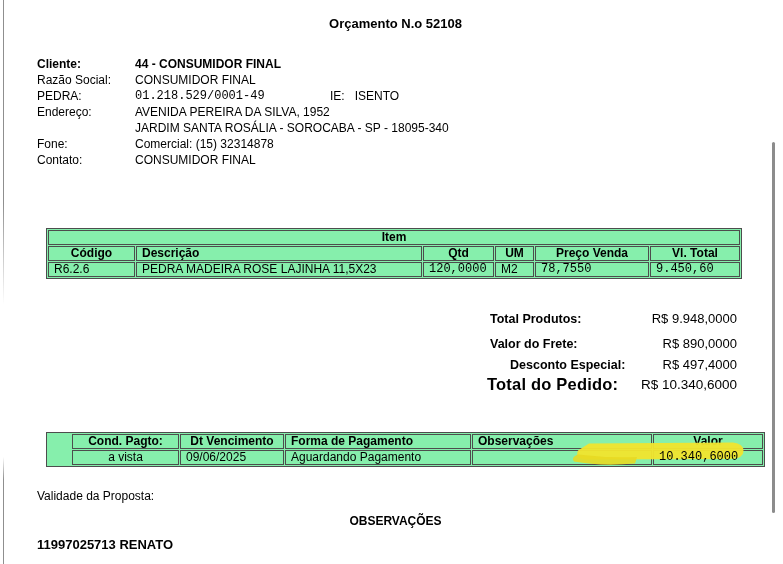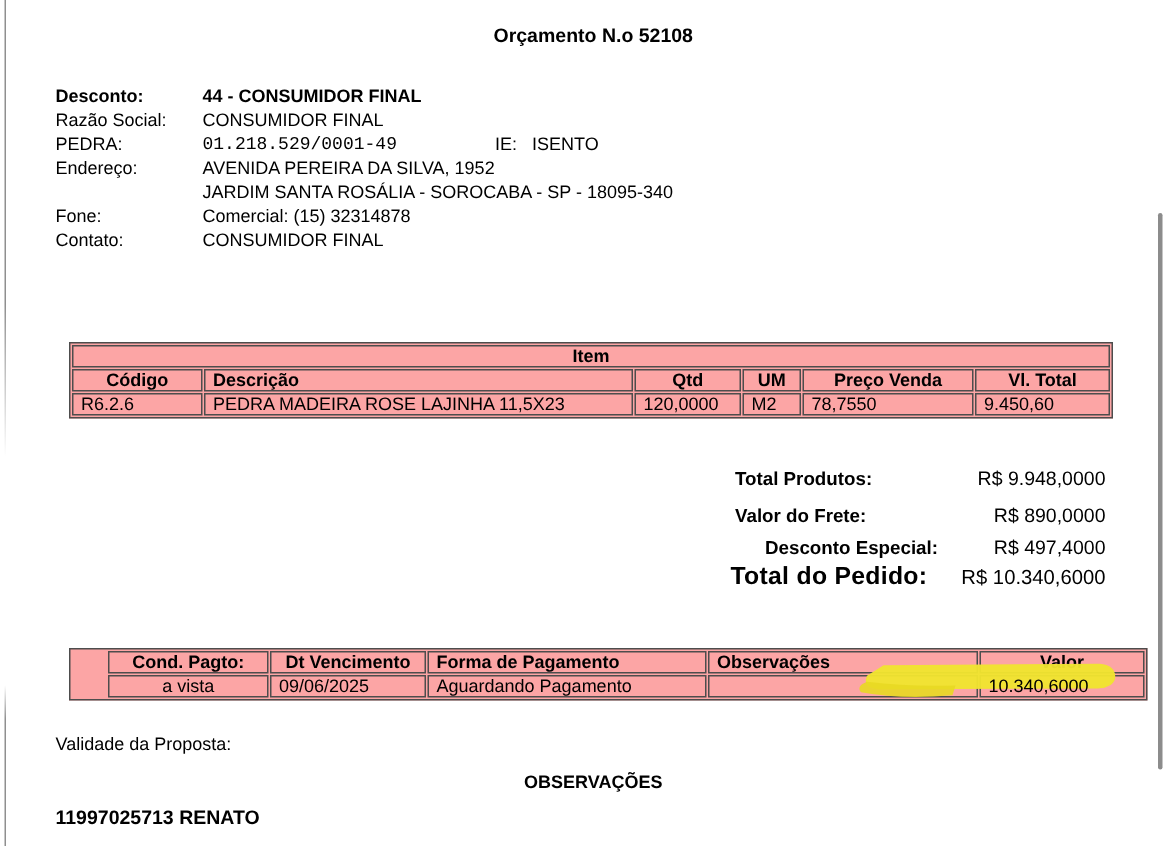--- a/index.html
+++ b/index.html
@@ -35,34 +35,34 @@
   .client { left:37px; top:56px; width:700px; font-size:12px; }
   .client .row { display:flex; line-height:16px; white-space:nowrap; }
   .client .lbl { display:inline-block; width:98px; flex:0 0 98px; }
   .client .bold { font-weight:700; }
   .client .cnpj-val { display:inline-block; width:195px; flex:0 0 195px;font-family:Liberation Mono, monospace; }
   .client .ie-val { margin-left:10px; }
 
   
   table.doc {
     border-collapse:separate; border-spacing:1px;
-    border:1px solid #4d4d4d; background:#fca5a5;
+    border:1px solid #4d4d4d; background:#86efac;
     table-layout:fixed;
   }
   table.doc td, table.doc th {
     border:1px solid #4d4d4d;
     font-size:12px; line-height:13px;
     height:15px; padding:0 5px;
     white-space:nowrap; overflow:hidden;
     vertical-align:middle; font-weight:400;
     text-align:left;
   }
   table.doc th { font-weight:700; }
   .tc { text-align:center !important; }
-  .tr { text-align:center; }
+  .tr { text-align:center;font-family:Liberation Mono, monospace; }
 
   .item-table { left:46px; top:228px; width:696px; }
   .pay-table  { left:46px; top:432px; width:696px;padding-left:24px; }
 
   
   .totals { left:487px; top:311px; width:250px; height:100px; }
   .t-line {
     position:absolute; left:3px; right:0;
     display:flex; justify-content:space-between; align-items:baseline;
     white-space:nowrap;
@@ -87,21 +87,21 @@
 </head>
 <body>
 
 <div class="abs left-line"></div>
 <div class="abs right-thumb"></div>
 
 <div class="abs title">Orçamento N.o 52108</div>
 
 <div class="abs client">
   <div class="row">
-    <span class="lbl bold">Desconto:</span>
+    <span class="lbl bold">Cliente:</span>
     <span class="bold">44 - CONSUMIDOR FINAL</span>
   </div>
   <div class="row">
     <span class="lbl">Razão Social:</span>
     <span>CONSUMIDOR FINAL</span>
   </div>
   <div class="row">
     <span class="lbl">PEDRA:</span>
     <span class="cnpj-val">01.218.529/0001-49</span>
     <span>IE:</span>

